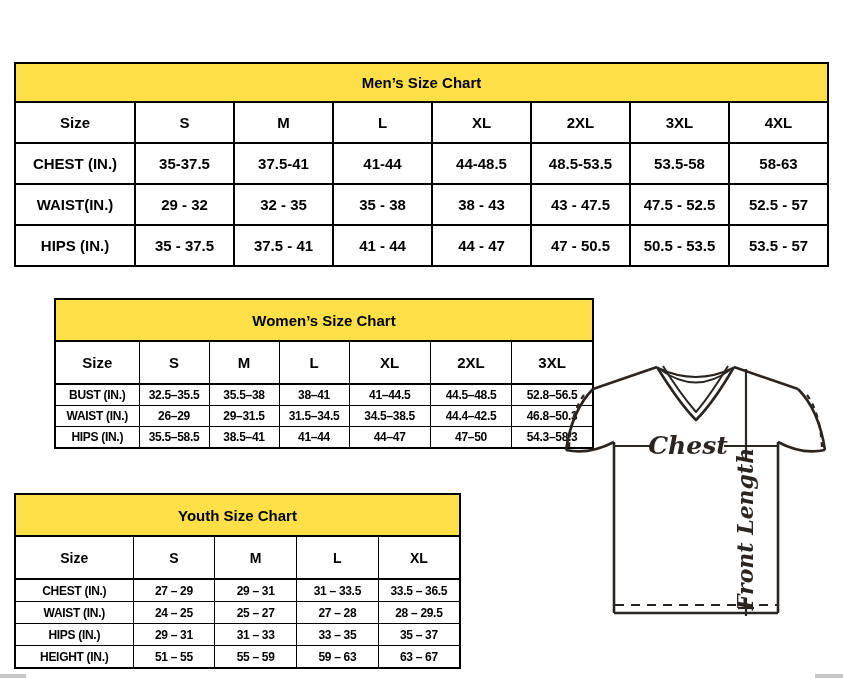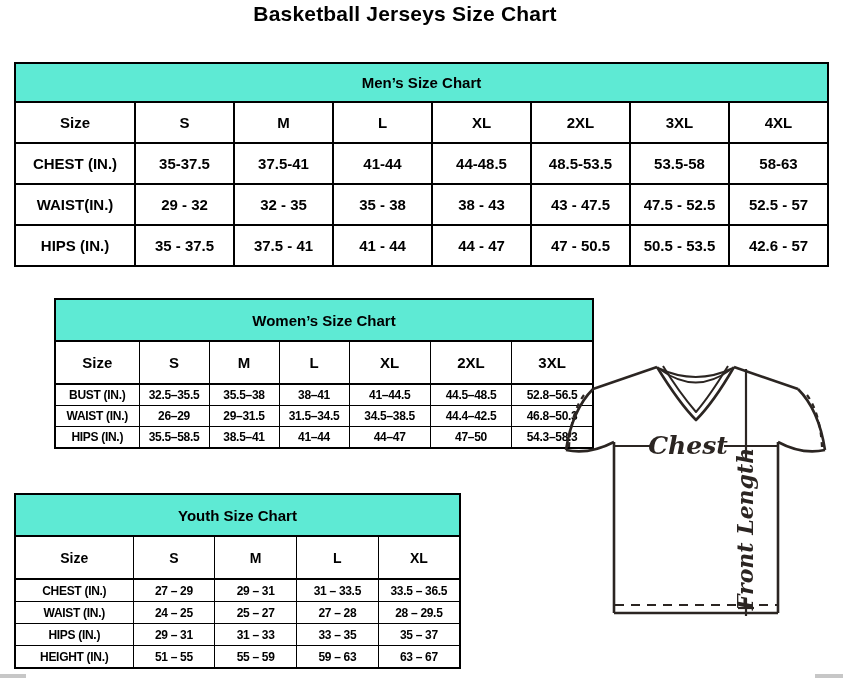--- a/index.html
+++ b/index.html
@@ -2,21 +2,21 @@
 <html><head>
 <meta charset="utf-8">
 <style>
   html,body{margin:0;padding:0;background:#fff;}
   .page{position:relative;width:843px;height:679px;background:#fff;overflow:hidden;
         font-family:"Liberation Sans",sans-serif;color:#000;}
   .page-title{position:absolute;left:0;top:2px;width:810px;text-align:center;
         font-size:21px;font-weight:bold;letter-spacing:.2px;}
   table.tbl{border-collapse:collapse;table-layout:fixed;position:absolute;background:#fff;}
   table.tbl td{text-align:center;vertical-align:middle;padding:0;overflow:hidden;}
-  .title-row td{background:#5eead4;font-size:15px;font-weight:bold;}
+  .title-row td{background:#fde047;font-size:15px;font-weight:bold;}
   
   #mens{left:14px;top:62px;width:815px;border:2px solid #000;}
   #mens td{border:2px solid #000;font-weight:bold;font-size:15px;}
   #mens .title-row td{height:37px;}
   #mens .size-row td{height:39px;}
   #mens .data-row td{height:39px;}
   
   #womens{left:14px;top:298px;width:540px;border:2px solid #000;margin-left:40px;}
   #womens td{border:1px solid #000;font-weight:bold;}
   #womens .title-row td{height:40px;border-bottom-width:2px;}
@@ -32,21 +32,20 @@
   .jersey{position:absolute;left:557px;top:362px;}
   .scroll-frag{position:absolute;height:4px;background:#c7c7c7;}
   #frag-left{left:0;top:674px;width:26px;}
   #frag-right{left:815px;top:674px;width:28px;}
 </style>
 </head>
 <body>
 
 <div class="page">
 
-  <div class="page-title">Basketball Jerseys Size Chart</div>
 
   <table class="tbl" id="mens">
     <colgroup>
         <col style="width:120px">
         <col>
         <col>
         <col>
         <col>
         <col>
         <col>
@@ -87,21 +86,21 @@
       <td>52.5 - 57</td>
     </tr>
     <tr class="data-row">
       <td>HIPS (IN.)</td>
       <td>35 - 37.5</td>
       <td>37.5 - 41</td>
       <td>41 - 44</td>
       <td>44 - 47</td>
       <td>47 - 50.5</td>
       <td>50.5 - 53.5</td>
-      <td>42.6 - 57</td>
+      <td>53.5 - 57</td>
     </tr>
   </tbody>
     </table>
 
   <table class="tbl" id="womens">
     <colgroup>
         <col style="width:84px">
         <col style="width:70px">
         <col style="width:70px">
         <col style="width:70px">

